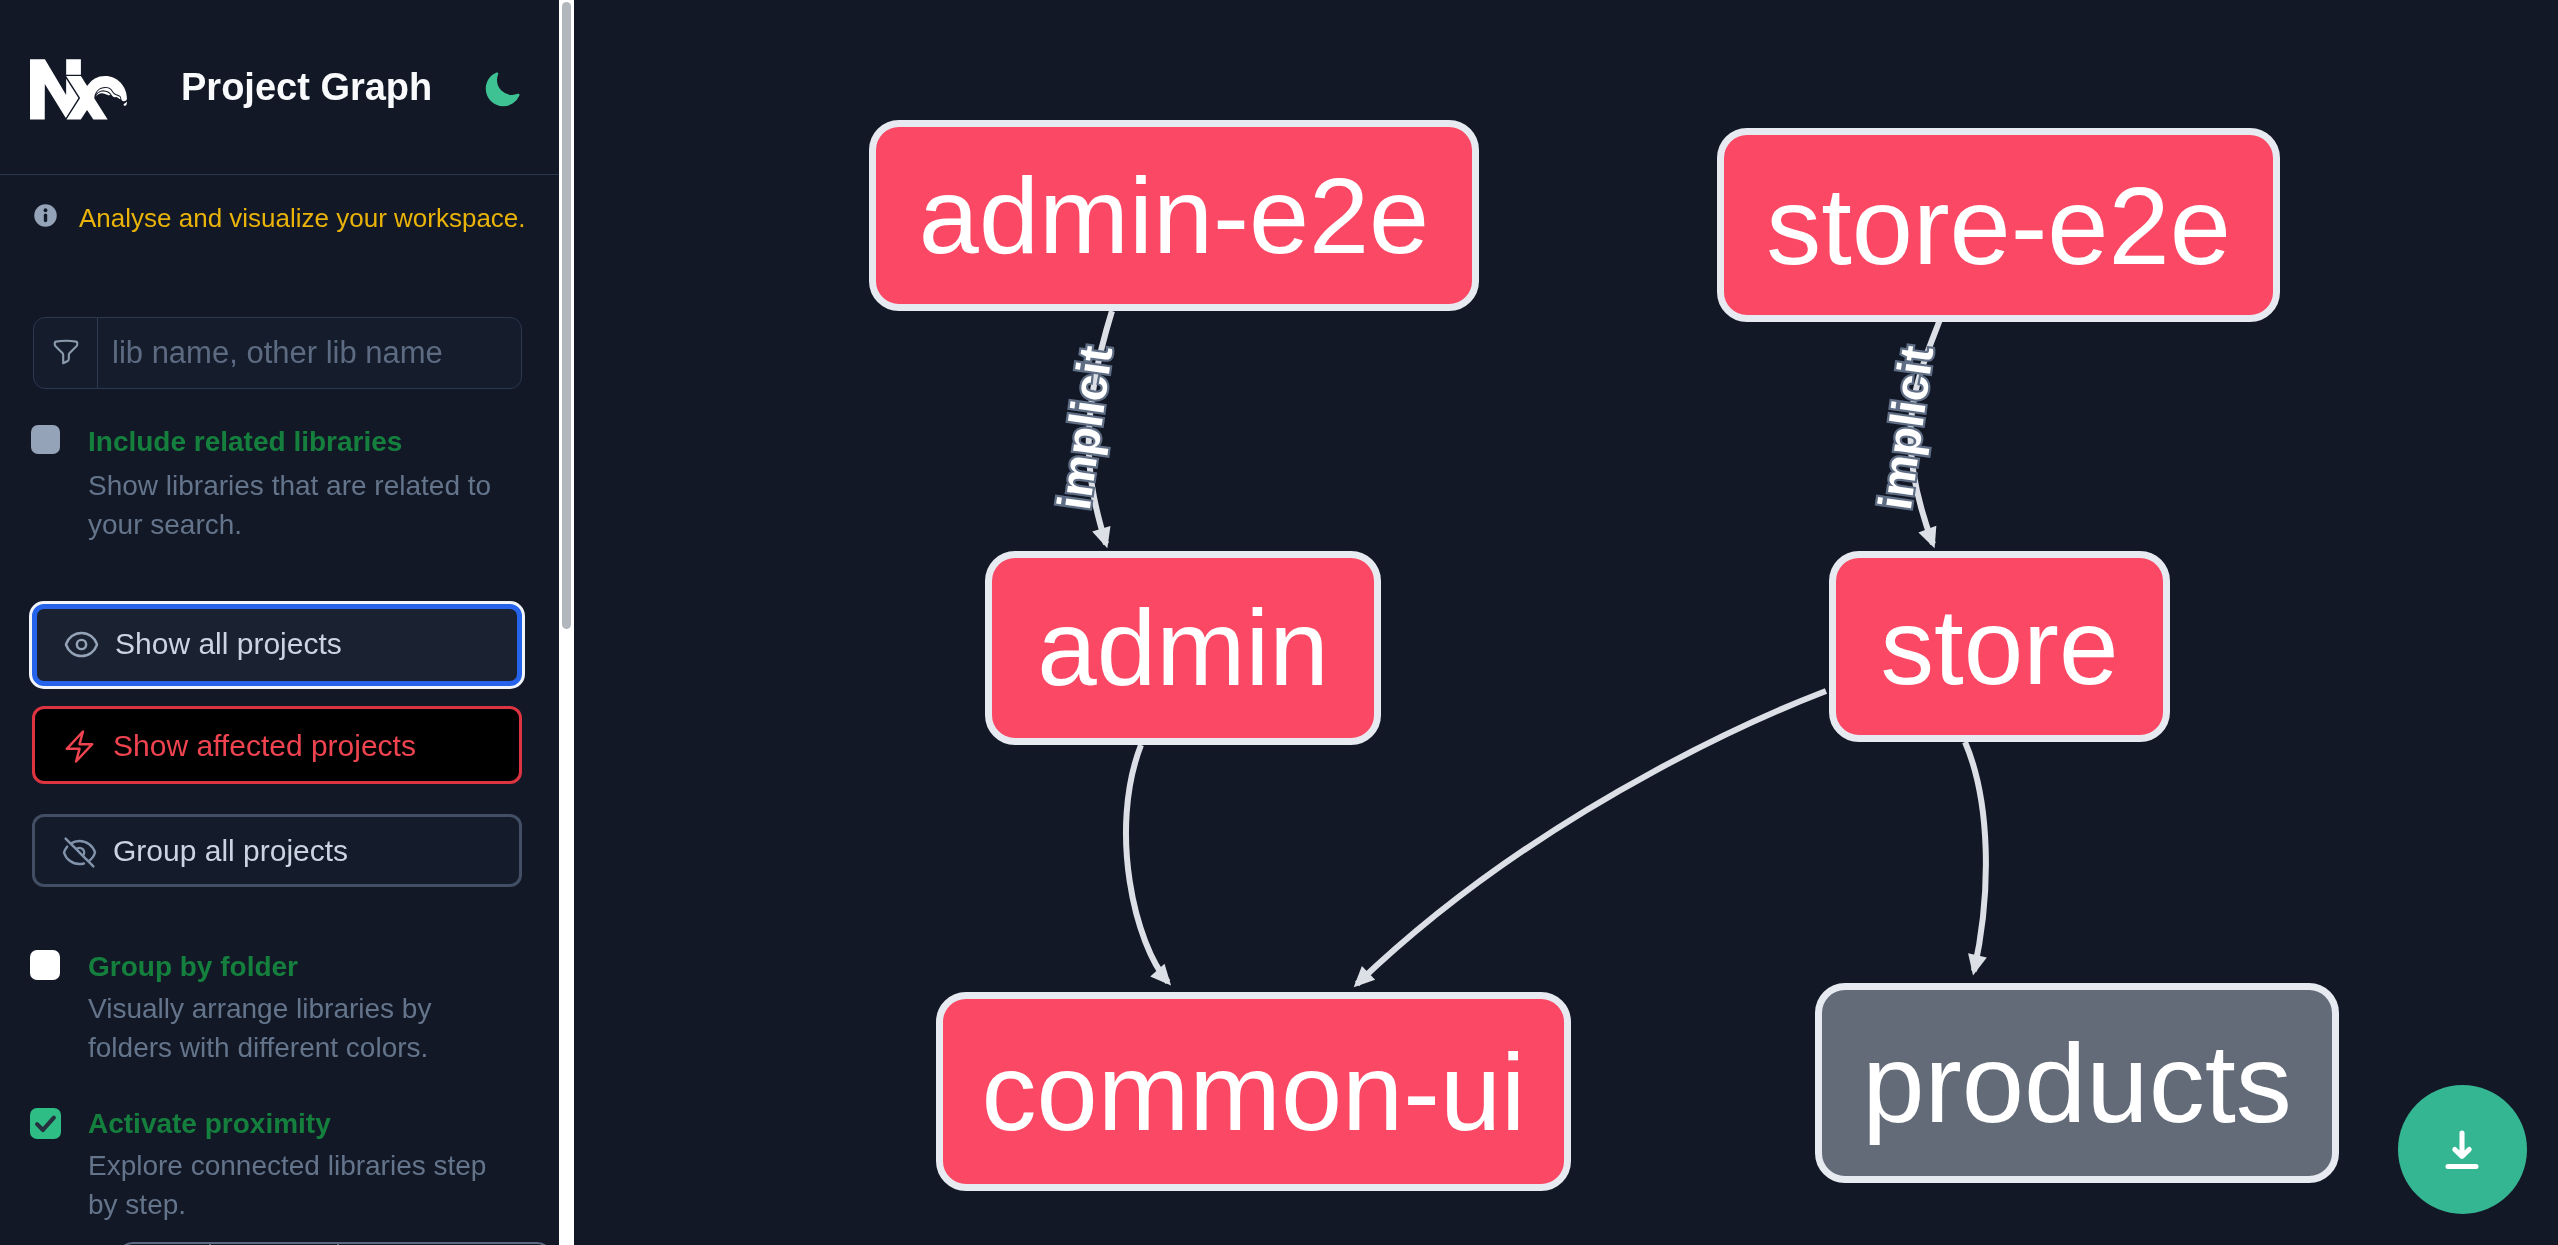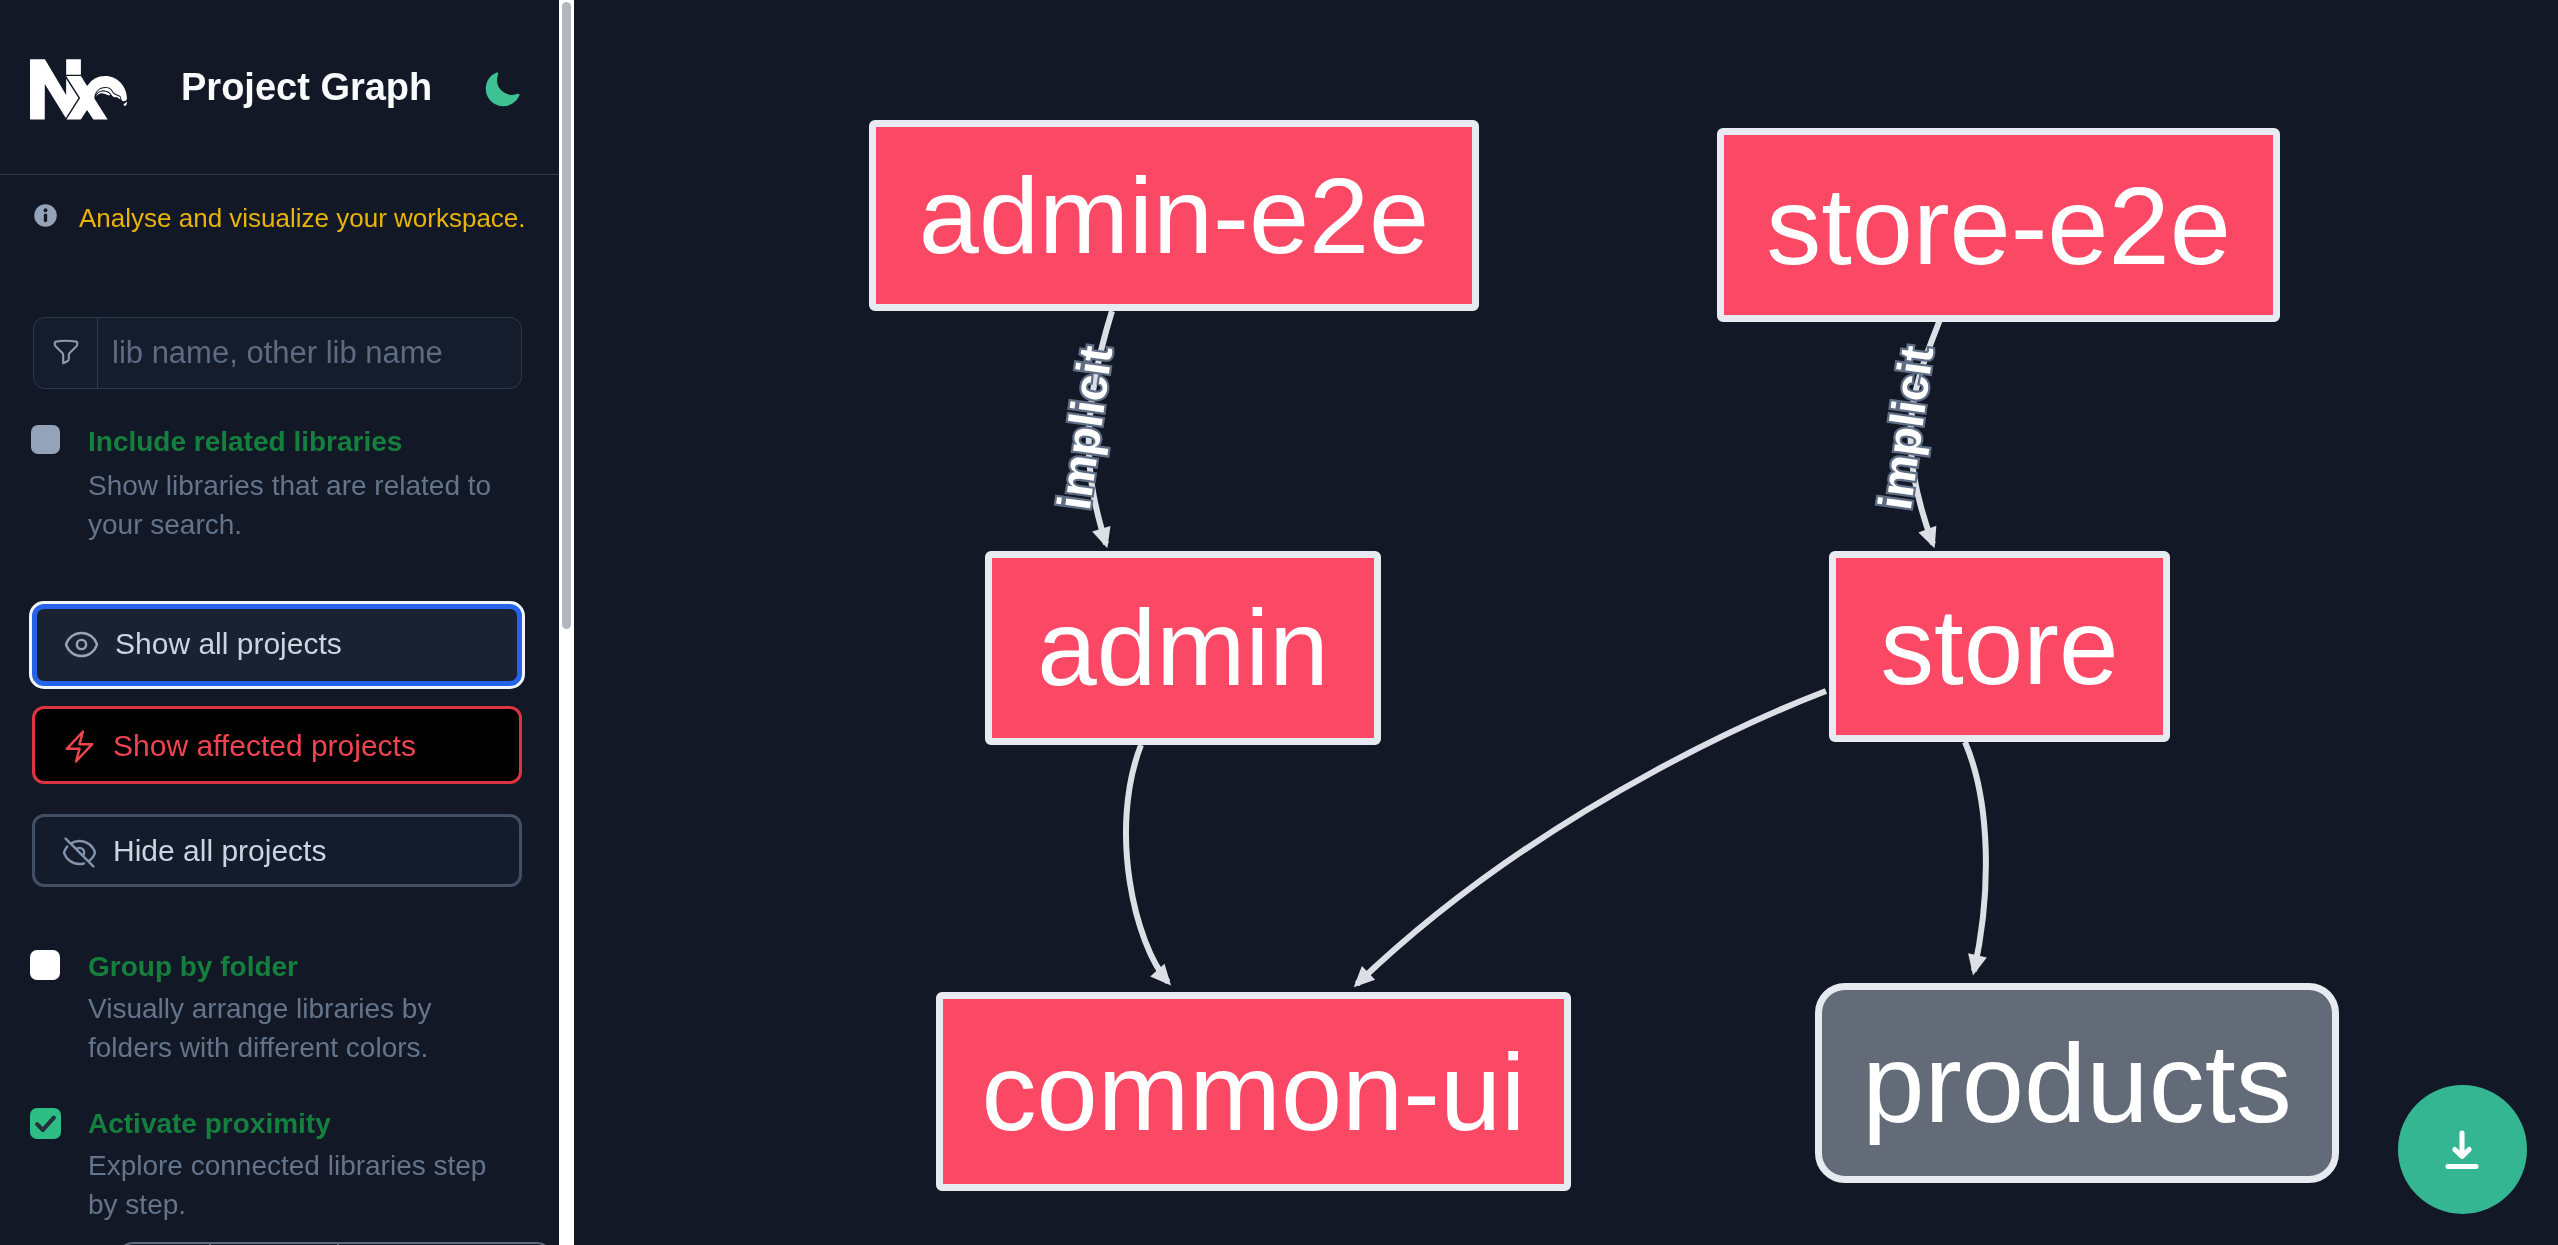--- a/index.html
+++ b/index.html
@@ -23,21 +23,21 @@
   .btn svg { position:absolute; left:26px; }
   #btn1 { top:604px; height:82px; border:5px solid #2563eb; box-shadow:0 0 0 3px #f1f5f9; background:#1a2231;}
   #btn2 { top:706px; height:78px; border:3px solid #dc3440; background:#000000;}
   #btn3 { top:814px; height:73px; border:3px solid #414e64; background:#141b2a;}
   #seg { position:absolute; left:117px; top:1242px; width:436px; height:40px; border:2px solid #5d6b80; border-radius:16px 16px 0 0; }
   #seg i { position:absolute; top:0; width:2px; height:36px; background:#5d6b80; }
   #sbtrack { position:absolute; left:559px; top:0; width:15px; height:1245px; background:#ffffff; }
   #sbthumb { position:absolute; left:562px; top:2px; width:9px; height:627px; background:#b2b7be; border-radius:5px; }
   #canvas { position:absolute; left:574px; top:0; width:1984px; height:1245px; background:#121826; }
   .node { position:absolute; display:flex; align-items:center; justify-content:center; border:7px solid #e7ebf1; border-radius:30px; color:#ffffff; font-size:104px; }
-  .pink { background:#fa4865;border-radius:6px; }
+  .pink { background:#fa4865; }
   .gray { background:#636b79; }
   #dl { position:absolute; left:2398px; top:1085px; width:129px; height:129px; border-radius:50%; background:#35b693; }
 </style>
 </head>
 <body>
 
 <div id="canvas"></div>
 
 <svg id="edges" style="position:absolute;left:0;top:0" width="2558" height="1245" viewBox="0 0 2558 1245" fill="none">
   <defs>
@@ -113,21 +113,21 @@
     <svg width="37" height="37" viewBox="0 0 24 24" fill="none" stroke="#ef4450" stroke-width="1.6" style="top:19px">
       <path d="M3.75 13.5l10.5-11.25L12 10.5h8.25L9.75 21.75 12 13.5H3.75z" stroke-linejoin="round"></path>
     </svg>
     <div class="txt" style="top:20px; color:#ef4450;">Show affected projects</div>
   </div>
 
   <div class="btn" id="btn3">
     <svg width="37" height="37" viewBox="0 0 24 24" fill="none" stroke="#8193ab" stroke-width="1.6" style="top:17px" stroke-linecap="round" stroke-linejoin="round">
       <path d="M3.98 8.223A10.477 10.477 0 001.934 12C3.226 16.338 7.244 19.5 12 19.5c.993 0 1.953-.138 2.863-.395M6.228 6.228A10.45 10.45 0 0112 4.5c4.756 0 8.773 3.162 10.065 7.498a10.523 10.523 0 01-4.293 5.774M6.228 6.228L3 3m3.228 3.228l3.65 3.65m7.894 7.894L21 21m-3.228-3.228l-3.65-3.65m0 0a3 3 0 10-4.243-4.243m4.242 4.242L9.88 9.88"></path>
     </svg>
-    <div class="txt" style="top:17px; color:#cbd5e1;">Hide all projects</div>
+    <div class="txt" style="top:17px; color:#cbd5e1;">Group all projects</div>
   </div>
 
   <div class="cb" style="left:30px; top:950px; width:30px; height:30px; background:#ffffff;"></div>
   <div class="lbl" style="left:88px; top:951px;">Group by folder</div>
   <div class="desc" style="left:88px; top:989px;">Visually arrange libraries by<br>folders with different colors.</div>
 
   <div class="cb" style="left:30px; top:1108px; width:31px; height:31px; background:#2ebd85;">
     <svg width="31" height="31" viewBox="0 0 24 24" fill="none" stroke="#27303f" stroke-width="3.2" stroke-linecap="round" stroke-linejoin="round" style="position:absolute;left:0;top:0">
       <path d="M5.5 12.5 L10 17 L18.5 7.5"></path>
     </svg>

